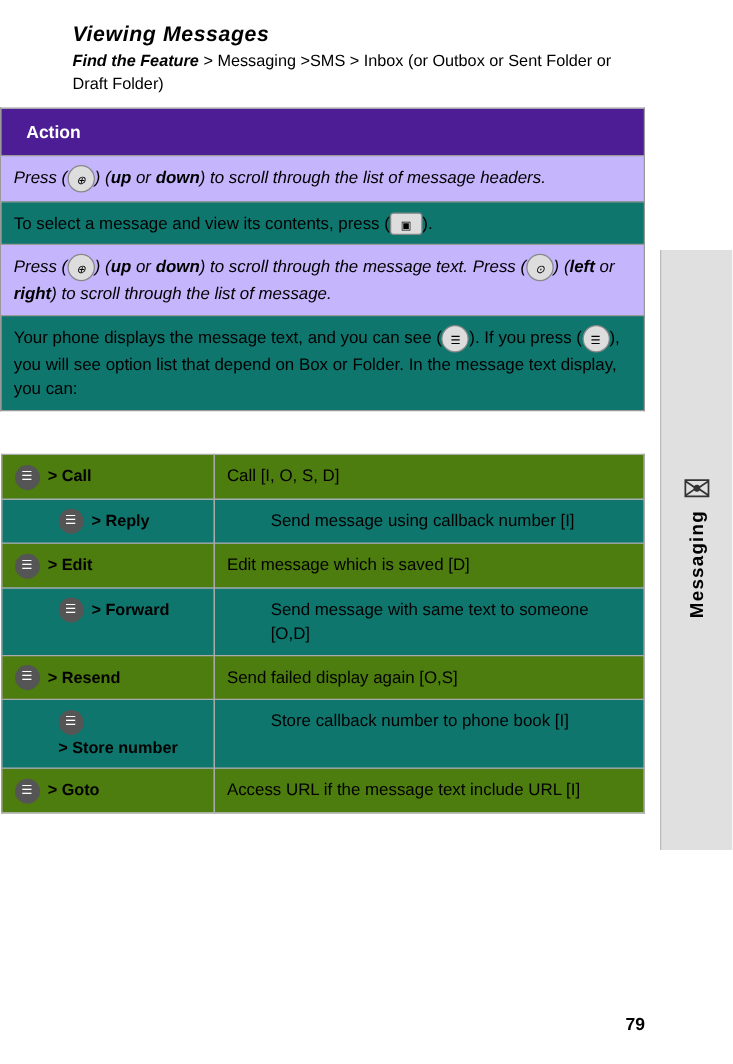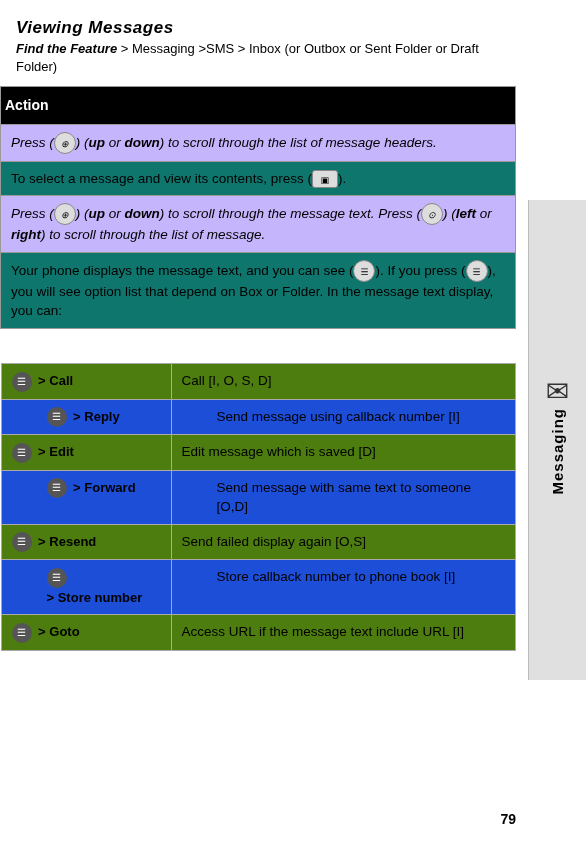--- a/index.html
+++ b/index.html
@@ -14,20 +14,21 @@
     }
     .page {
       width: 586px;
       min-height: 851px;
       padding: 0;
       position: relative;
     }
     
     .title-area {
       padding: 18px 16px 6px 16px;
+      margin-left: 42px;
     }
     .title-italic {
       font-style: italic;
       font-size: 17px;
       font-weight: bold;
       letter-spacing: 0.5px;
     }
     .subtitle {
       font-size: 13px;
       margin-top: 2px;
@@ -42,25 +43,25 @@
       margin-top: 4px;
     }
     .main-table td, .main-table th {
       border: 1px solid #999;
       padding: 7px 10px;
       vertical-align: top;
       font-size: 13.5px;
       line-height: 1.45;
     }
     .header-row th {
-      background: #000000;
+      background: #4c1d95;
       color: #fff;
       font-weight: bold;
       font-size: 14px;
-      padding: 8px 4px;
+      padding: 8px 20px;
       text-align: left;
     }
     .action-cell {
       background: #fff;
     }
     .gray-row td {
       background: #0f766e;
     }
     .white-row td {
       background: #c4b5fd;
@@ -89,21 +90,21 @@
       line-height: 1.45;
     }
     .sub-table .press-col {
       width: 170px;
       background: #fff;
     }
     .sub-table .to-col {
       background: #fff;
     }
     .sub-table .gray-sub td {
-      background: #1d4ed8;
+      background: #0f766e;
       padding-left: 45px;
     }
     .sub-table .white-sub td {
       background: #4d7c0f;
     }
 
     
     .icon-circle {
       display: inline-block;
       width: 20px;

